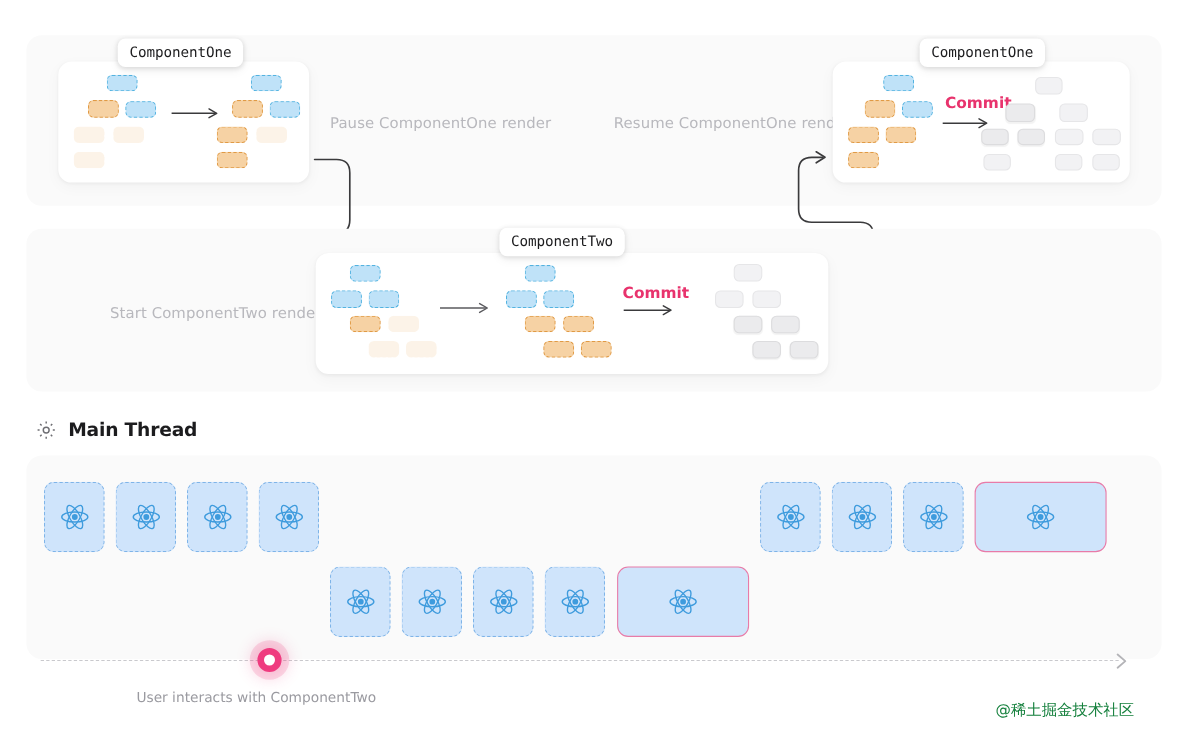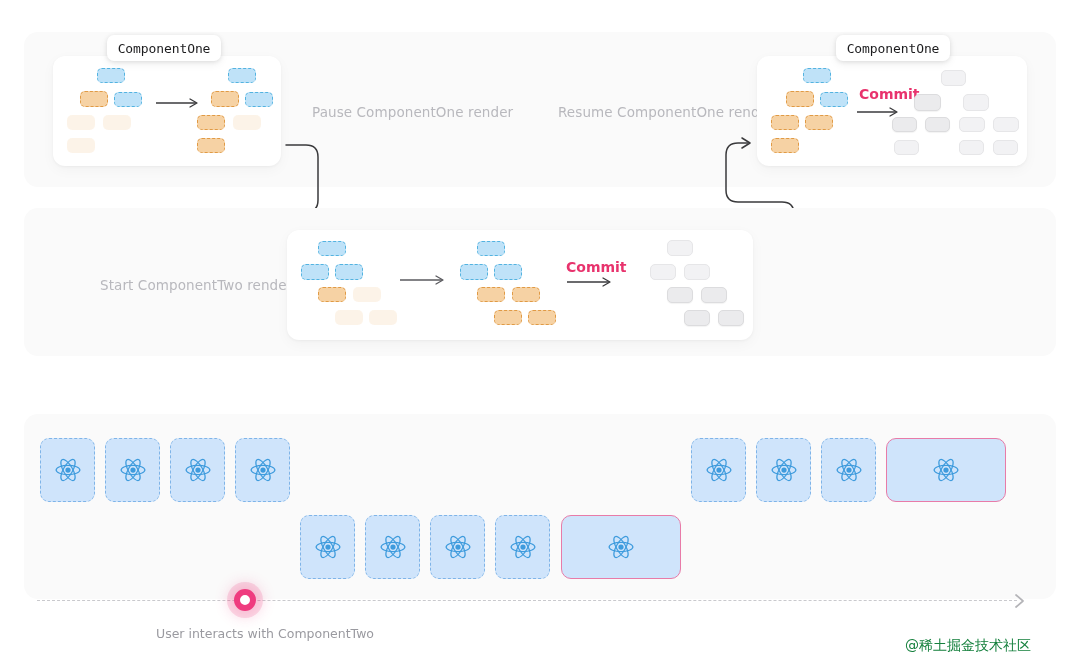--- a/index.html
+++ b/index.html
@@ -99,21 +99,21 @@
 
   <div class="node n-blue" style="left:228px;top:68px;width:28px;height:15px;"></div>
   <div class="node n-orange" style="left:211px;top:91px;width:28px;height:16px;"></div>
   <div class="node n-blue" style="left:245px;top:92px;width:28px;height:15px;"></div>
   <div class="node n-orange" style="left:197px;top:115px;width:28px;height:15px;"></div>
   <div class="node n-faint" style="left:233px;top:115px;width:28px;height:15px;"></div>
   <div class="node n-orange" style="left:197px;top:138px;width:28px;height:15px;"></div>
 
   <div class="tag" style="left:107px;top:35px;width:114px;height:26px;">ComponentOne</div>
 
-  <div class="phase-label" style="left:312px;top:104px;text-align:center;">Pause ComponentOne render</div>
+  <div class="phase-label" style="left:300px;top:104px;text-align:center;">Pause ComponentOne render</div>
   <div class="phase-label" style="left:558px;top:104px;">Resume ComponentOne render</div>
 
   <div class="inner-card" style="left:757px;top:56px;width:270px;height:110px;"></div>
 
   <div class="node n-blue" style="left:803px;top:68px;width:28px;height:15px;"></div>
   <div class="node n-orange" style="left:786px;top:91px;width:28px;height:16px;"></div>
   <div class="node n-blue" style="left:820px;top:92px;width:28px;height:15px;"></div>
   <div class="node n-orange" style="left:771px;top:115px;width:28px;height:15px;"></div>
   <div class="node n-orange" style="left:805px;top:115px;width:28px;height:15px;"></div>
   <div class="node n-orange" style="left:771px;top:138px;width:28px;height:15px;"></div>
@@ -181,21 +181,31 @@
   </svg>
 
   <div class="node n-gray-l" style="left:667px;top:240px;width:26px;height:16px;"></div>
   <div class="node n-gray-l" style="left:650px;top:264px;width:26px;height:16px;"></div>
   <div class="node n-gray-l" style="left:684px;top:264px;width:26px;height:16px;"></div>
   <div class="node n-gray" style="left:667px;top:287px;width:26px;height:16px;"></div>
   <div class="node n-gray" style="left:701px;top:287px;width:26px;height:16px;"></div>
   <div class="node n-gray" style="left:684px;top:310px;width:26px;height:16px;"></div>
   <div class="node n-gray" style="left:718px;top:310px;width:26px;height:16px;"></div>
 
-
+  <div class="tag" style="left:454px;top:207px;width:114px;height:26px;">ComponentTwo</div>
+
+  <div class="mt-header" style="left:32px;top:381px;">
+    <span style="display:flex;">
+      <svg width="20" height="20" viewBox="0 0 24 24" fill="none" stroke="#6e6e73" stroke-width="1.6">
+        <circle cx="12" cy="12" r="3.2"></circle>
+        <path d="M12 2.6v2.2M12 19.2v2.2M21.4 12h-2.2M4.8 12H2.6M18.6 5.4l-1.6 1.6M7 17l-1.6 1.6M18.6 18.6L17 17M7 7L5.4 5.4"></path>
+      </svg>
+    </span>
+    <span class="mt-title">Main Thread</span>
+  </div>
 
   <div class="mt-panel" style="left:24px;top:414px;width:1032px;height:185px;"></div>
 
   <div class="chip" style="left:40px;top:438px;width:55px;height:64px;">
     <svg width="30" height="30" viewBox="0 0 48 48" fill="none" stroke="#3e9bdd" stroke-width="2">
       <circle cx="24" cy="24" r="4.2" fill="#3e9bdd" stroke="none"></circle>
       <ellipse cx="24" cy="24" rx="19" ry="7.3"></ellipse>
       <ellipse cx="24" cy="24" rx="19" ry="7.3" transform="rotate(60 24 24)"></ellipse>
       <ellipse cx="24" cy="24" rx="19" ry="7.3" transform="rotate(120 24 24)"></ellipse>
     </svg>
@@ -296,17 +306,17 @@
       <ellipse cx="24" cy="24" rx="19" ry="7.3" transform="rotate(60 24 24)"></ellipse>
       <ellipse cx="24" cy="24" rx="19" ry="7.3" transform="rotate(120 24 24)"></ellipse>
     </svg>
   </div>
 
   <div class="tl-line" style="left:37px;top:600px;width:980px;"></div>
   <svg class="arrow-svg" style="left:1012px;top:592px;width:18px;height:18px;" viewBox="0 0 18 18">
     <path d="M4 3 L11 9 L4 15" stroke="#b4b4b8" stroke-width="1.7" fill="none" stroke-linecap="round" stroke-linejoin="round"></path>
   </svg>
   <div class="tl-dot" style="left:234px;top:589px;"></div>
-  <div class="tl-caption" style="left:156px;top:626px;">User interacts with ComponentTwo</div>
+  <div class="tl-caption" style="left:124px;top:626px;">User interacts with ComponentTwo</div>
 
   <div class="watermark" style="left:905px;top:637px;">@稀土掘金技术社区</div>
 
 </div>
 
 </body></html>

